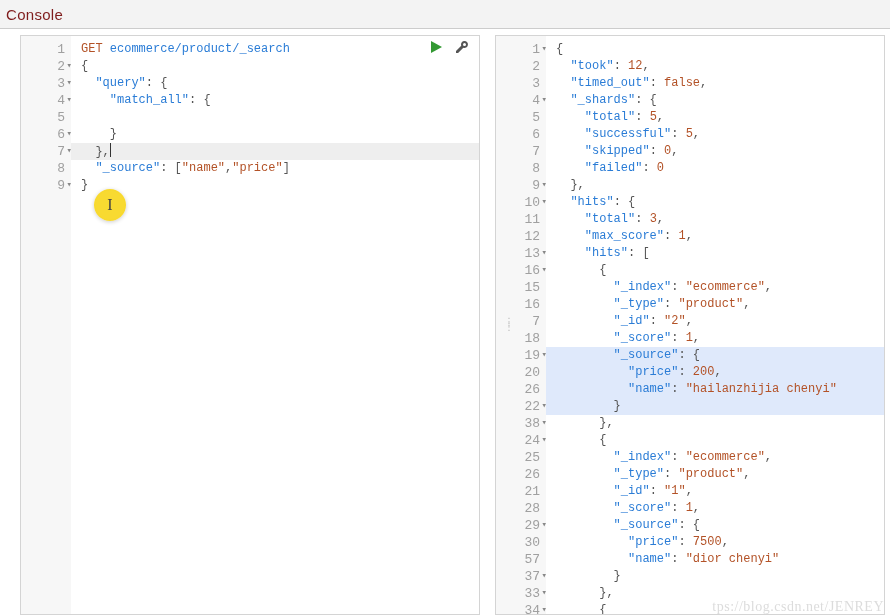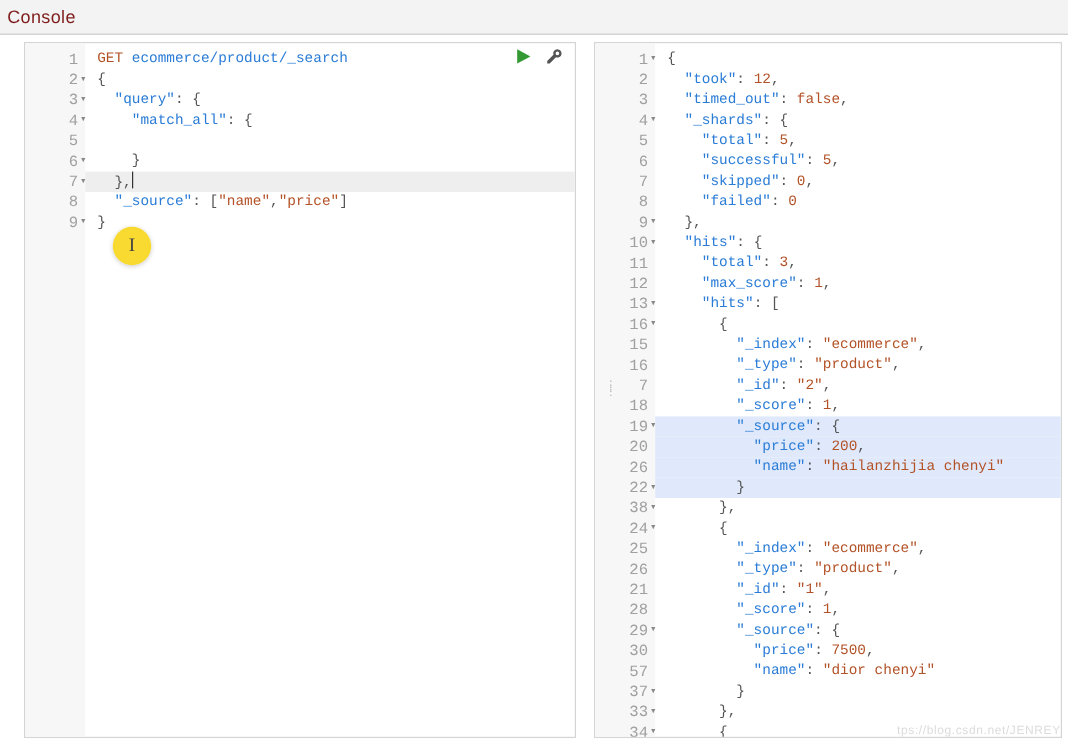--- a/index.html
+++ b/index.html
@@ -150,22 +150,22 @@
     width:1px;
     height:14px;
     background:#333;
     vertical-align: -2px;
   }
   .watermark{
     position:absolute;
     right:6px;
     bottom:0px;
     color:#dcdcdc;
-    font-family: Liberation Sans, sans-serif;
-    font-size: 10px;
+    font-family: Liberation Serif, serif;
+    font-size: 14px;
     letter-spacing: 0.5px;
     pointer-events: none;
     z-index: 11;
   }
 </style>
 </head>
 <body>
 
 <div class="app">
 

